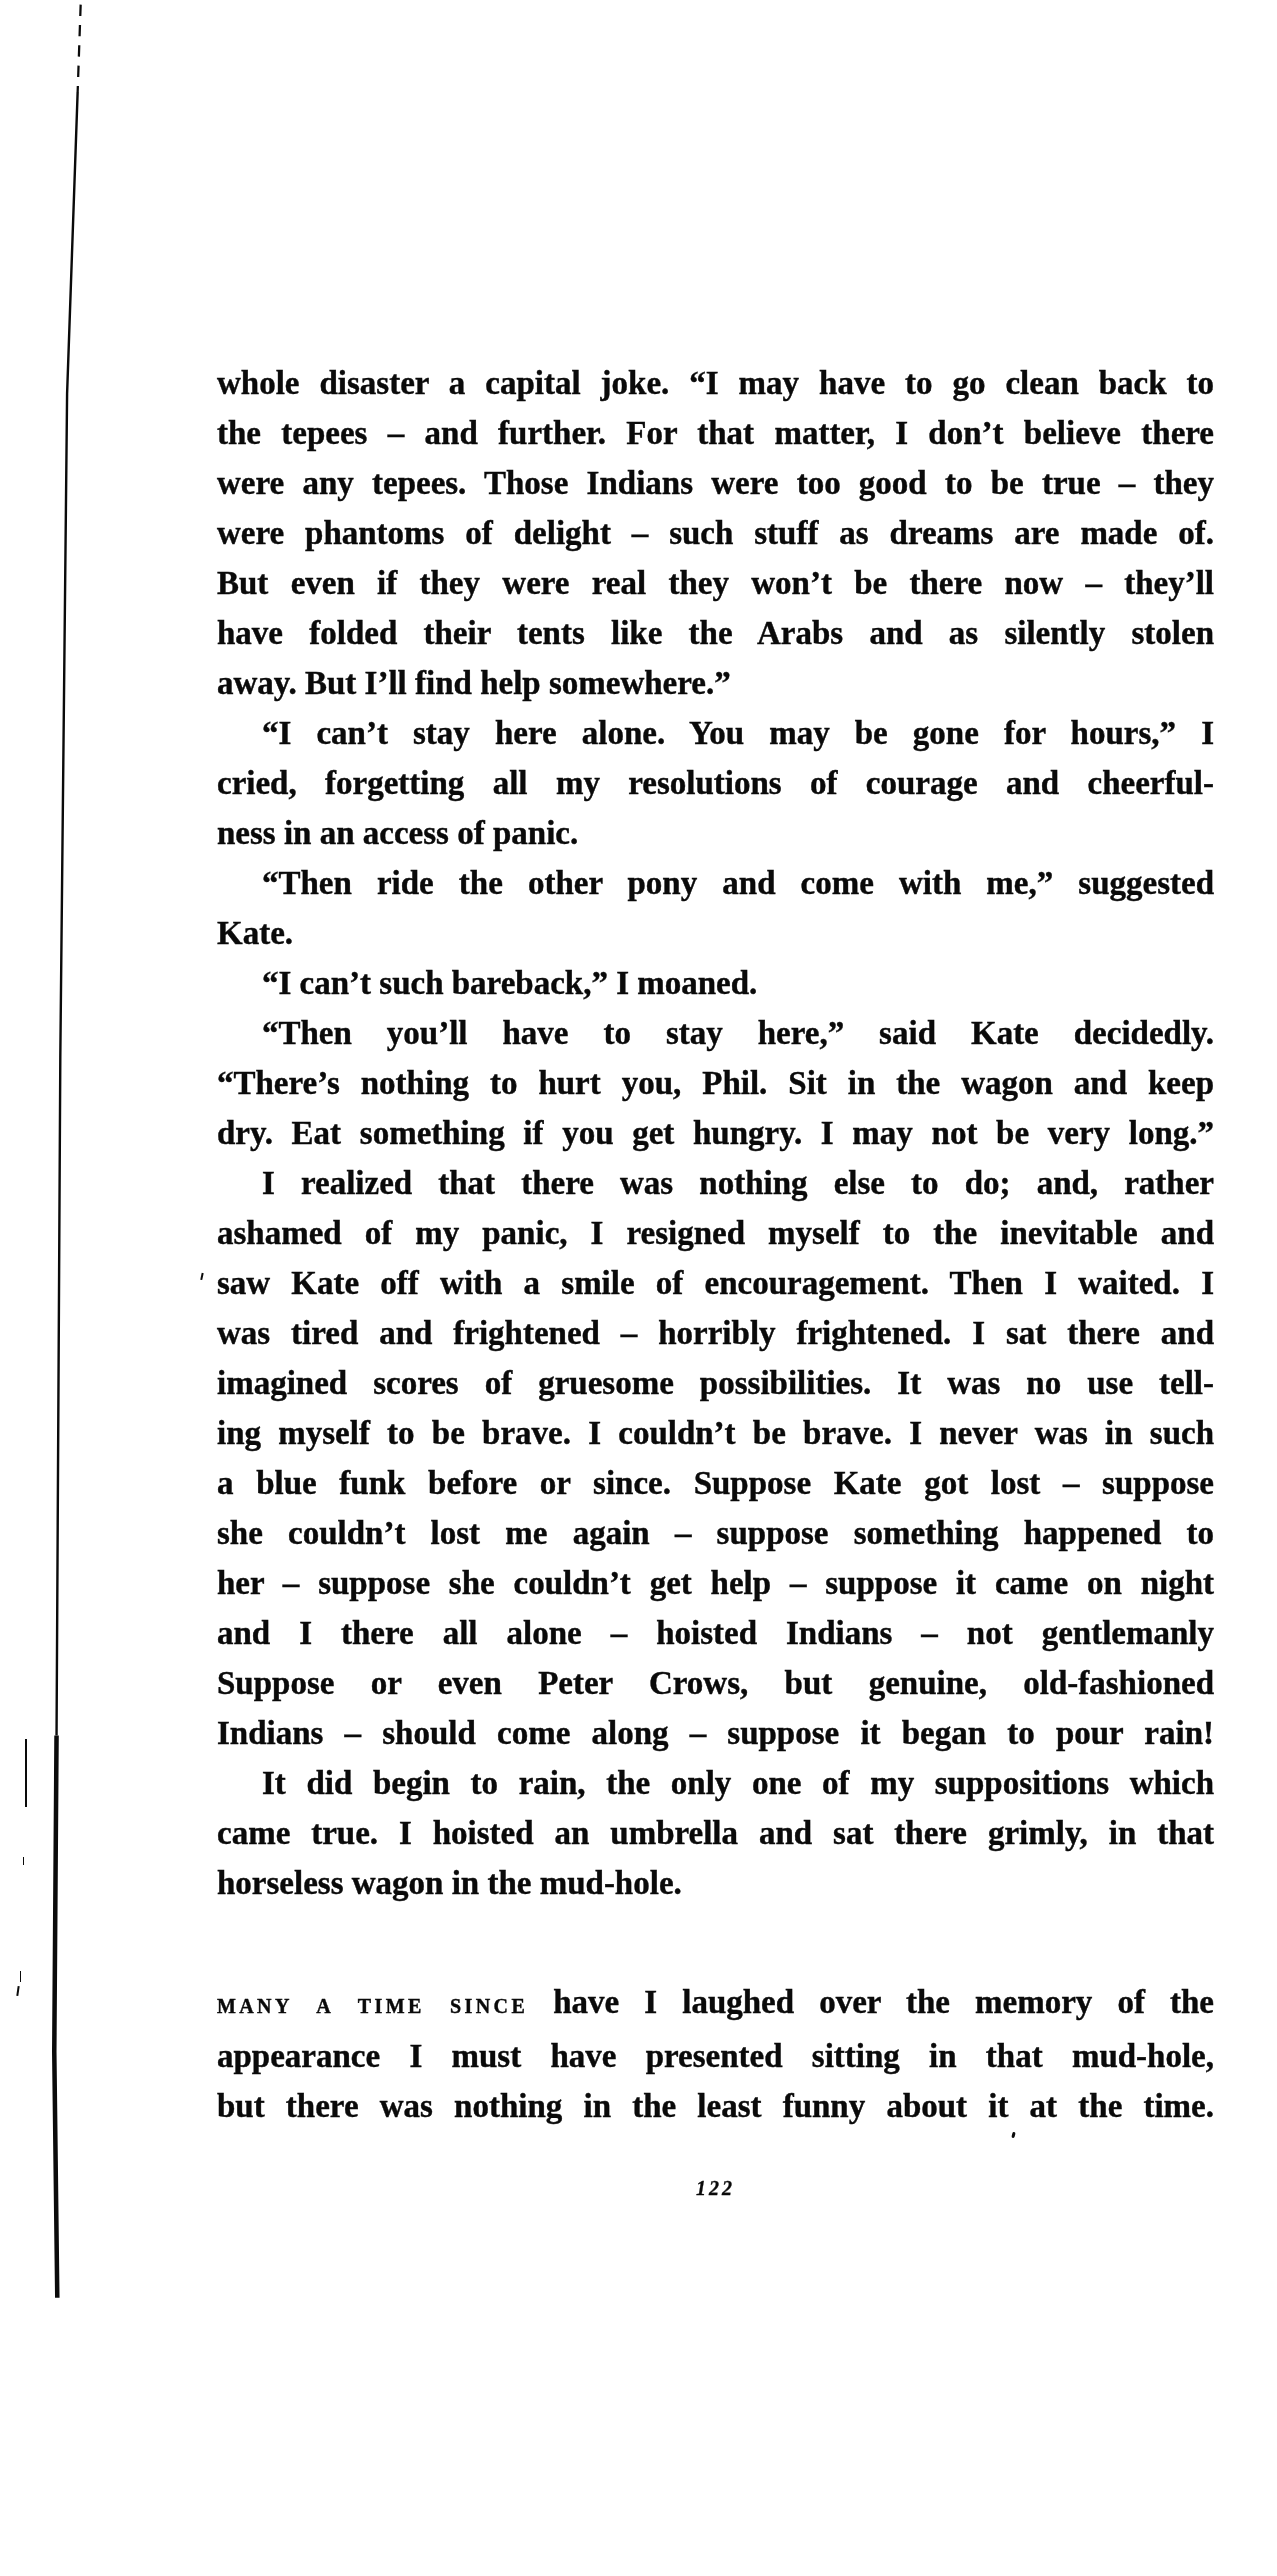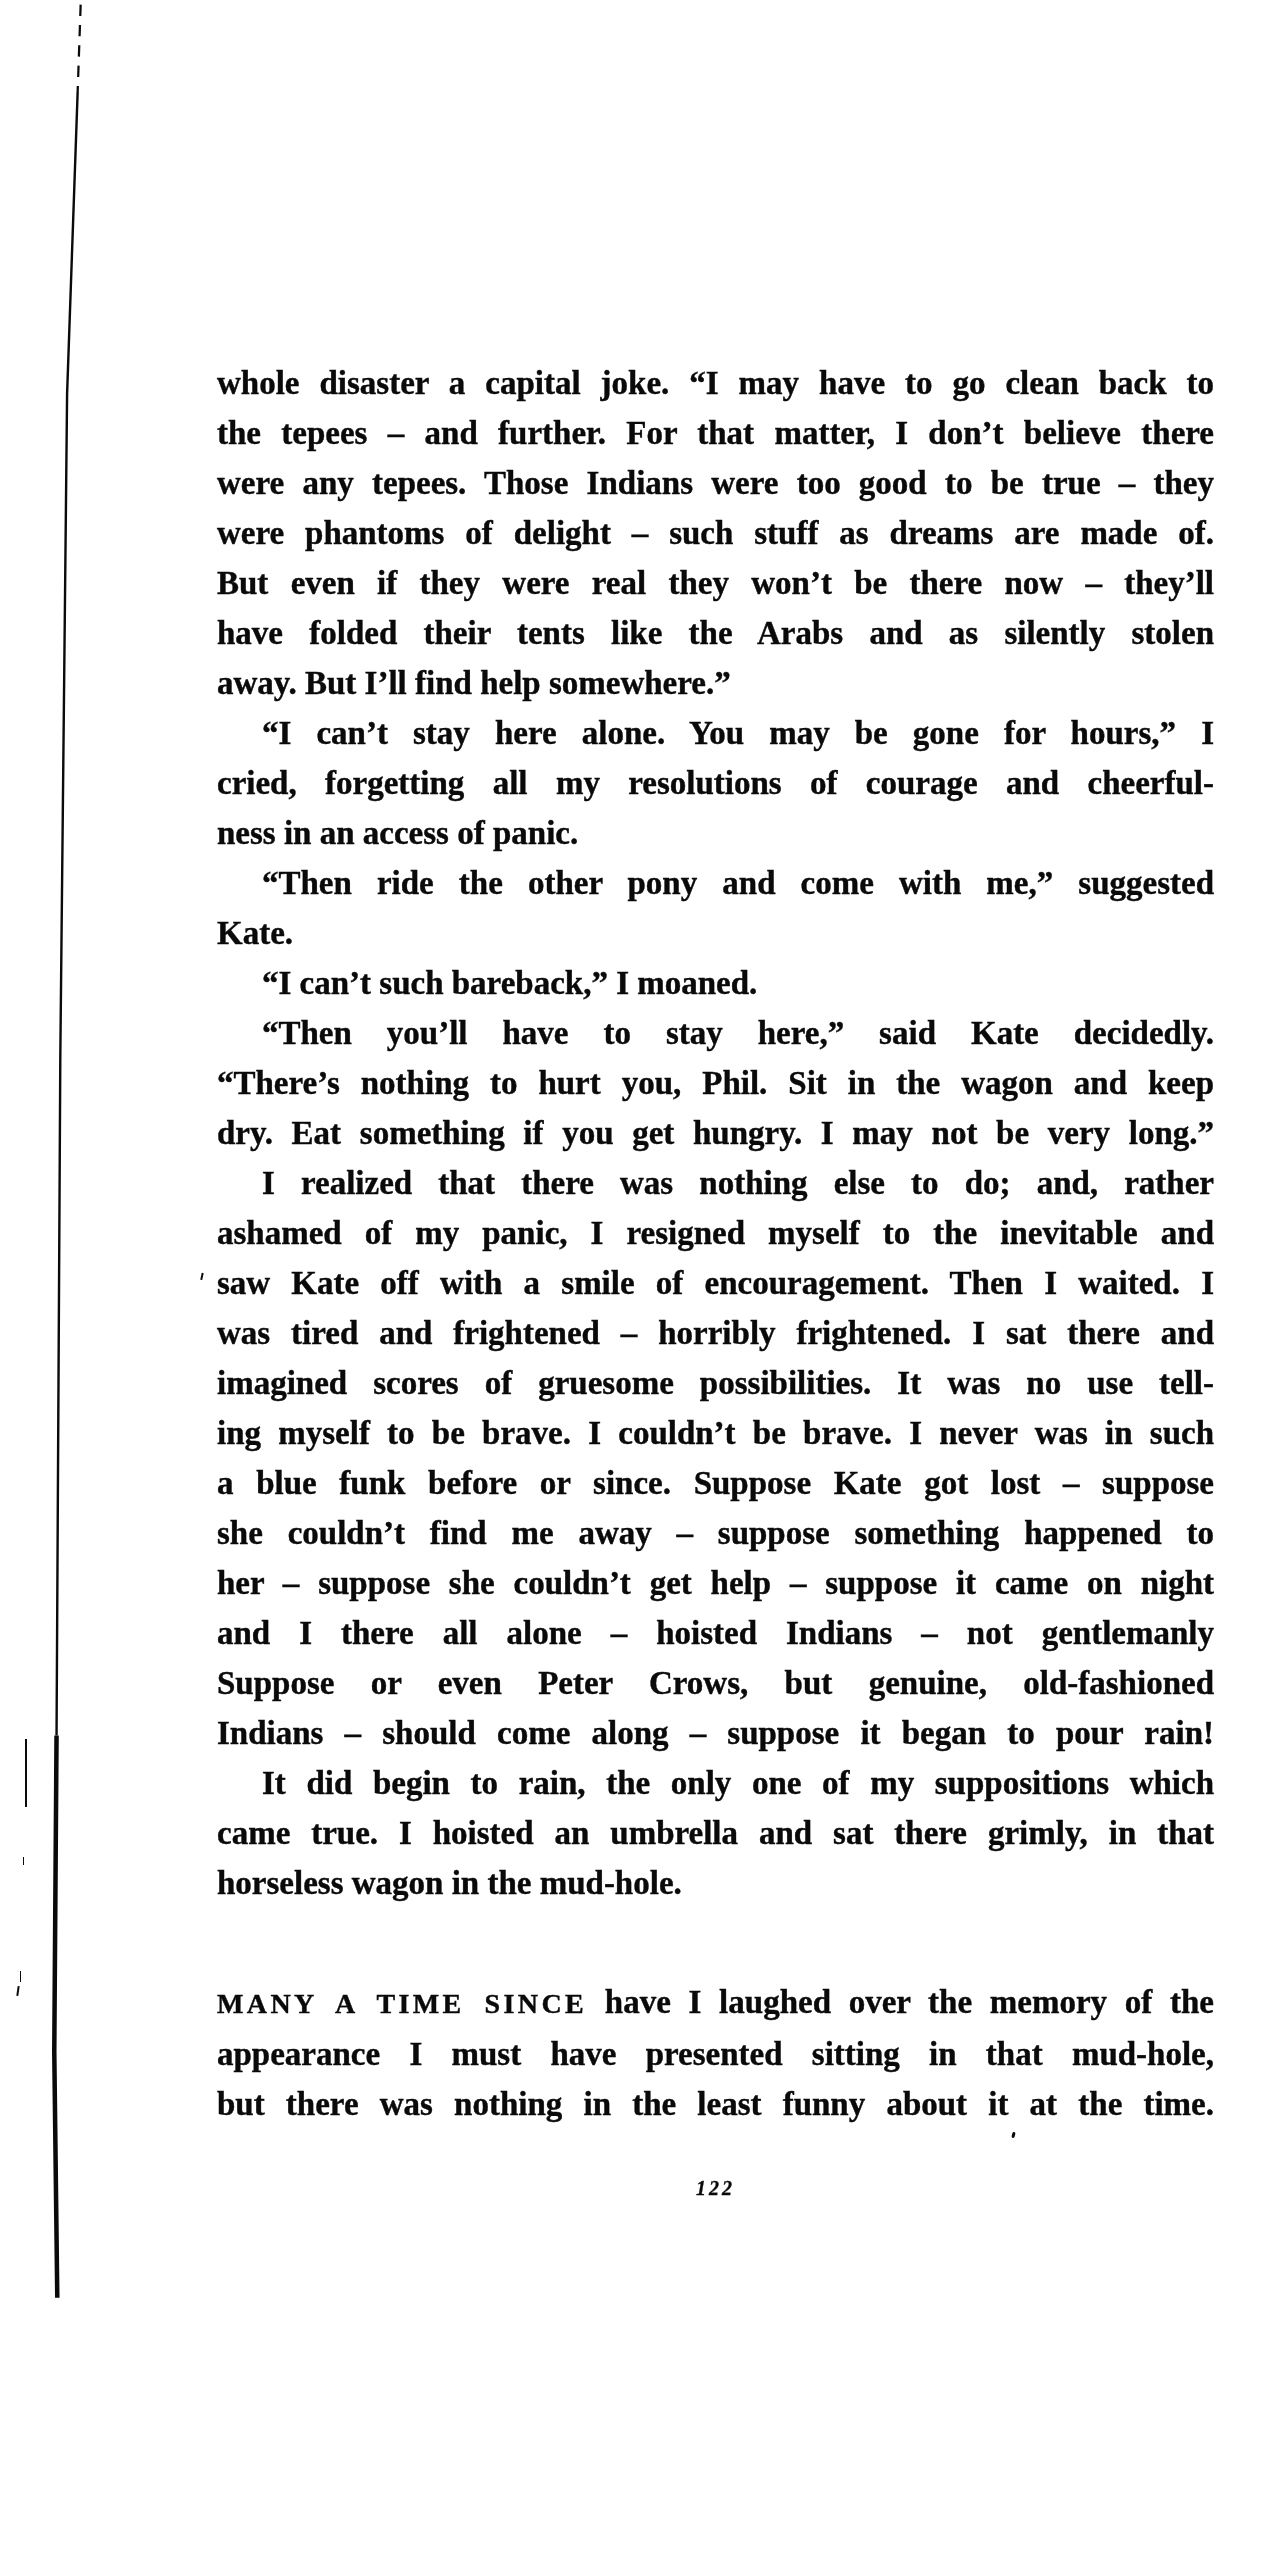--- a/index.html
+++ b/index.html
@@ -14,21 +14,21 @@
     position: absolute; left: 217px; top: 358px; width: 997px;
     font-size: 33px; line-height: 50px;
     color: var(--ink, #0a0a0a);
     -webkit-text-stroke: 0.4px currentColor;
     hyphens: none;
   }
   .line { white-space: normal; }
   .line.just { text-align: justify; text-align-last: justify; }
   .line.indent { text-indent: 45px; }
   .line.gap { margin-top: 69px; }
-  .smallcaps { font-size: 28px; letter-spacing: 3.4px; }
+  .smallcaps { font-size: 20px; letter-spacing: 3.4px; }
   .folio {
     position: absolute; left: 217px; width: 997px; top: 2177px;
     text-align: center; font-size: 20px; font-style: italic;
     letter-spacing: 3px; color: var(--ink, #0a0a0a);
     -webkit-text-stroke: 0.3px currentColor;
   }
   .spine-svg { position: absolute; left: 0; top: 0; }
   .artifact { position: absolute; background: var(--ink, #0a0a0a); }
 </style>
 </head>
@@ -66,21 +66,21 @@
       <div class="line just indent">“Then you’ll have to stay here,” said Kate decidedly.</div>
       <div class="line just">“There’s nothing to hurt you, Phil. Sit in the wagon and keep</div>
       <div class="line just">dry. Eat something if you get hungry. I may not be very long.”</div>
       <div class="line just indent">I realized that there was nothing else to do; and, rather</div>
       <div class="line just">ashamed of my panic, I resigned myself to the inevitable and</div>
       <div class="line just">saw Kate off with a smile of encouragement. Then I waited. I</div>
       <div class="line just">was tired and frightened – horribly frightened. I sat there and</div>
       <div class="line just">imagined scores of gruesome possibilities. It was no use tell-</div>
       <div class="line just">ing myself to be brave. I couldn’t be brave. I never was in such</div>
       <div class="line just">a blue funk before or since. Suppose Kate got lost – suppose</div>
-      <div class="line just">she couldn’t find me away – suppose something happened to</div>
+      <div class="line just">she couldn’t lost me again – suppose something happened to</div>
       <div class="line just">her – suppose she couldn’t get help – suppose it came on night</div>
       <div class="line just">and I there all alone – hoisted Indians – not gentlemanly</div>
       <div class="line just">Suppose or even Peter Crows, but genuine, old-fashioned</div>
       <div class="line just">Indians – should come along – suppose it began to pour rain!</div>
       <div class="line just indent">It did begin to rain, the only one of my suppositions which</div>
       <div class="line just">came true. I hoisted an umbrella and sat there grimly, in that</div>
       <div class="line">horseless wagon in the mud-hole.</div>
       <div class="line just gap"><span class="smallcaps">MANY A TIME SINCE</span> have I laughed over the memory of the</div>
       <div class="line just">appearance I must have presented sitting in that mud-hole,</div>
       <div class="line just">but there was nothing in the least funny about it at the time.</div>

